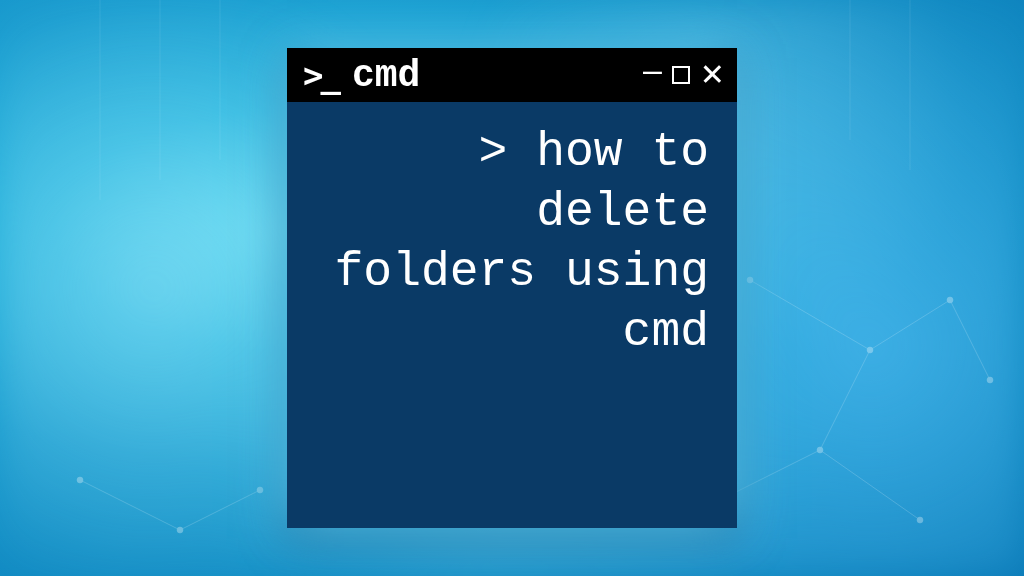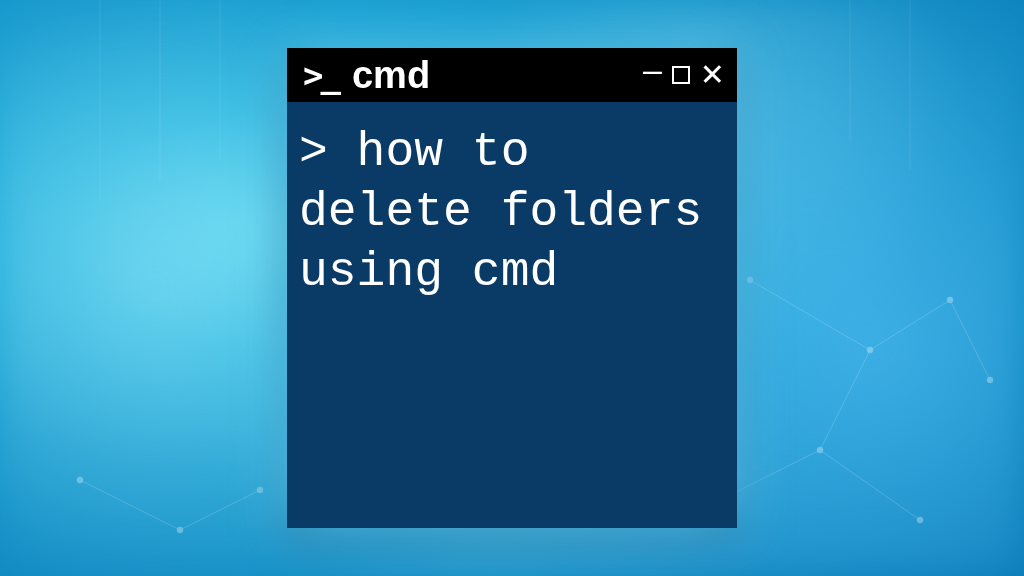--- a/index.html
+++ b/index.html
@@ -60,21 +60,21 @@
       font-weight: bold;
       letter-spacing: -3px;
       line-height: 1;
       font-family: 'Consolas', monospace;
     }
     
     .title-text {
       color: #ffffff;
       font-size: 38px;
       font-weight: bold;
-      font-family: Liberation Sans, sans-serif;
+      font-family: Liberation Mono, monospace;
       flex: 1;
       margin-left: 2px;
     }
     
     .window-controls {
       display: flex;
       align-items: center;
       gap: 10px;
       color: #ffffff;
     }
@@ -99,22 +99,23 @@
       display: inline-block;
     }
     .ctrl-close {
       font-size: 30px;
       font-weight: normal;
     }
     
     .terminal-body {
       background: #0a3a66;
       height: calc(100% - 54px);
-      padding: 20px 12px;
+      padding: 20px 28px;
       color: #ffffff;
+      text-align: right;
     }
     
     .terminal-content {
       font-family: 'Consolas', 'Courier New', monospace;
       font-size: 48px;
       line-height: 1.25;
       letter-spacing: 0px;
       word-break: break-word;
       white-space: pre-wrap;
     }

